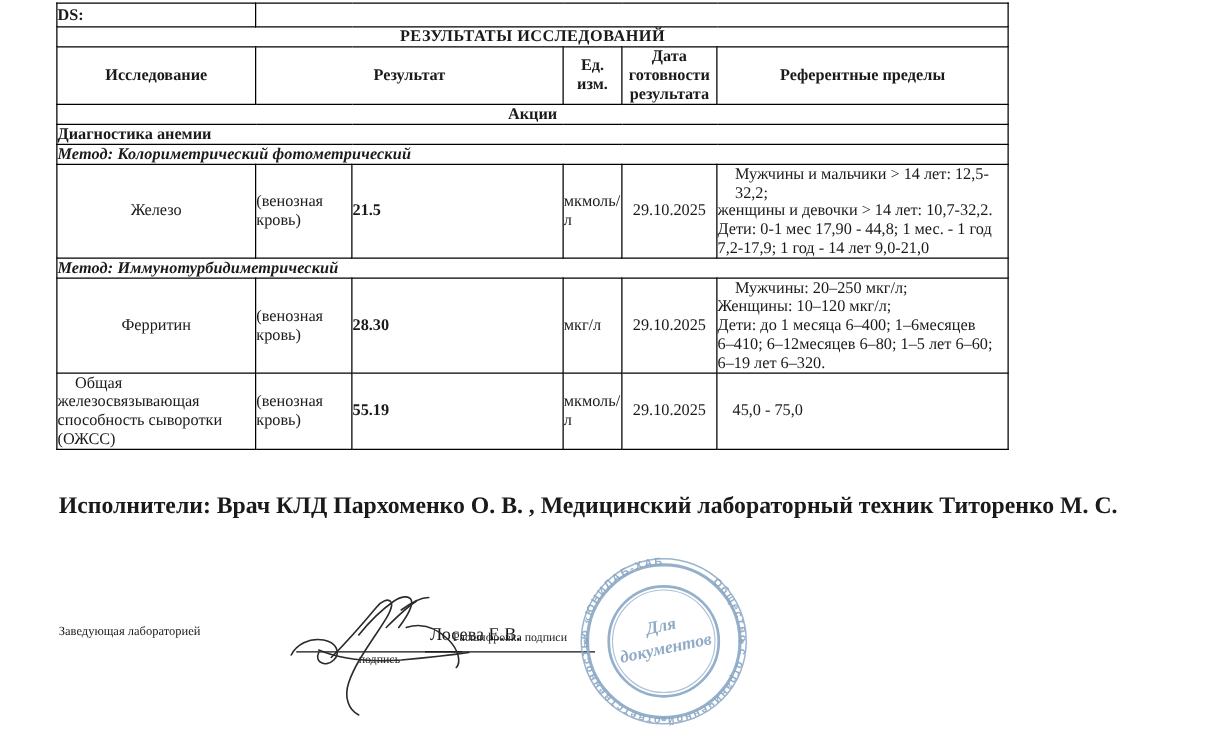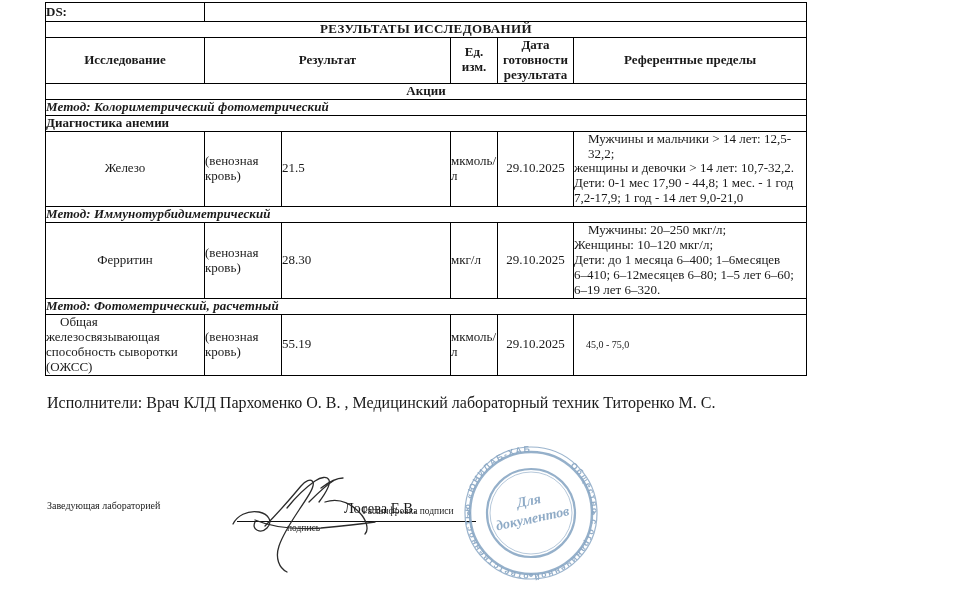--- a/index.html
+++ b/index.html
@@ -109,20 +109,21 @@
     text-align: center;
   }
   .cell-sample {
     padding: 5px 2px 5px 4px;
     font-size: 12.5px;
     line-height: 1.25;
   }
   .cell-result {
     padding: 5px 4px 5px 28px;
     font-size: 14px;
+    font-weight: bold;
   }
   .cell-unit {
     padding: 5px 2px 5px 4px;
     font-size: 11px;
     line-height: 1.2;
   }
   .cell-date {
     padding: 5px 3px;
     font-size: 12.5px;
     text-align: center;
@@ -130,30 +131,31 @@
   .cell-ref {
     padding: 4px 5px 4px 6px;
     font-size: 11.5px;
     line-height: 1.22;
   }
   .cell-ref .indent {
     padding-left: 14px;
   }
   .cell-ref.plain {
     padding-left: 12px;
-    font-size: 10px;
+    font-size: 13px;
   }
 
   
   .performers {
     position: absolute;
     left: 47px;
     top: 394px;
-    font-size: 16px;
+    font-size: 19px;
     white-space: nowrap;
+    font-weight: bold;
   }
 
   
   .sign-block {
     position: absolute;
     left: 47px;
     top: 498px;
     width: 420px;
     height: 40px;
   }
@@ -260,26 +262,26 @@
           <div>результата</div>
         </td>
         <td class="colhead">Референтные пределы</td>
       </tr>
 
       <tr>
         <td class="promo-row" colspan="6">Акции</td>
       </tr>
 
       <tr>
+        <td class="group-row" colspan="6">Диагностика анемии</td>
+      </tr>
+
+      <tr>
           <td class="method-row" colspan="6">Метод: Колориметрический  фотометрический</td>
         </tr>
-
-      <tr>
-        <td class="group-row" colspan="6">Диагностика анемии</td>
-      </tr>
         <tr>
           <td class="cell-name centered">Железо</td>
           <td class="cell-sample">
             <div>(венозная</div>
             <div>кровь)</div>
           </td>
           <td class="cell-result">21.5</td>
           <td class="cell-unit">
             <div>мкмоль/</div>
             <div>л</div>
@@ -306,23 +308,20 @@
             <div>мкг/л</div>
           </td>
           <td class="cell-date">29.10.2025</td>
           <td class="cell-ref">
             <div class="indent">Мужчины: 20–250 мкг/л;</div>
             <div>Женщины: 10–120 мкг/л;</div>
             <div>Дети: до 1 месяца  6–400; 1–6месяцев</div>
             <div>6–410; 6–12месяцев  6–80; 1–5 лет   6–60;</div>
             <div>6–19 лет  6–320.</div>
           </td>
-        </tr>
-        <tr>
-          <td class="method-row" colspan="6">Метод: Фотометрический, расчетный</td>
         </tr>
         <tr>
           <td class="cell-name">
             <div style="padding-left: 14px;">Общая</div>
             <div>железосвязывающая</div>
             <div>способность сыворотки</div>
             <div>(ОЖСС)</div>
           </td>
           <td class="cell-sample">
             <div>(венозная</div>

